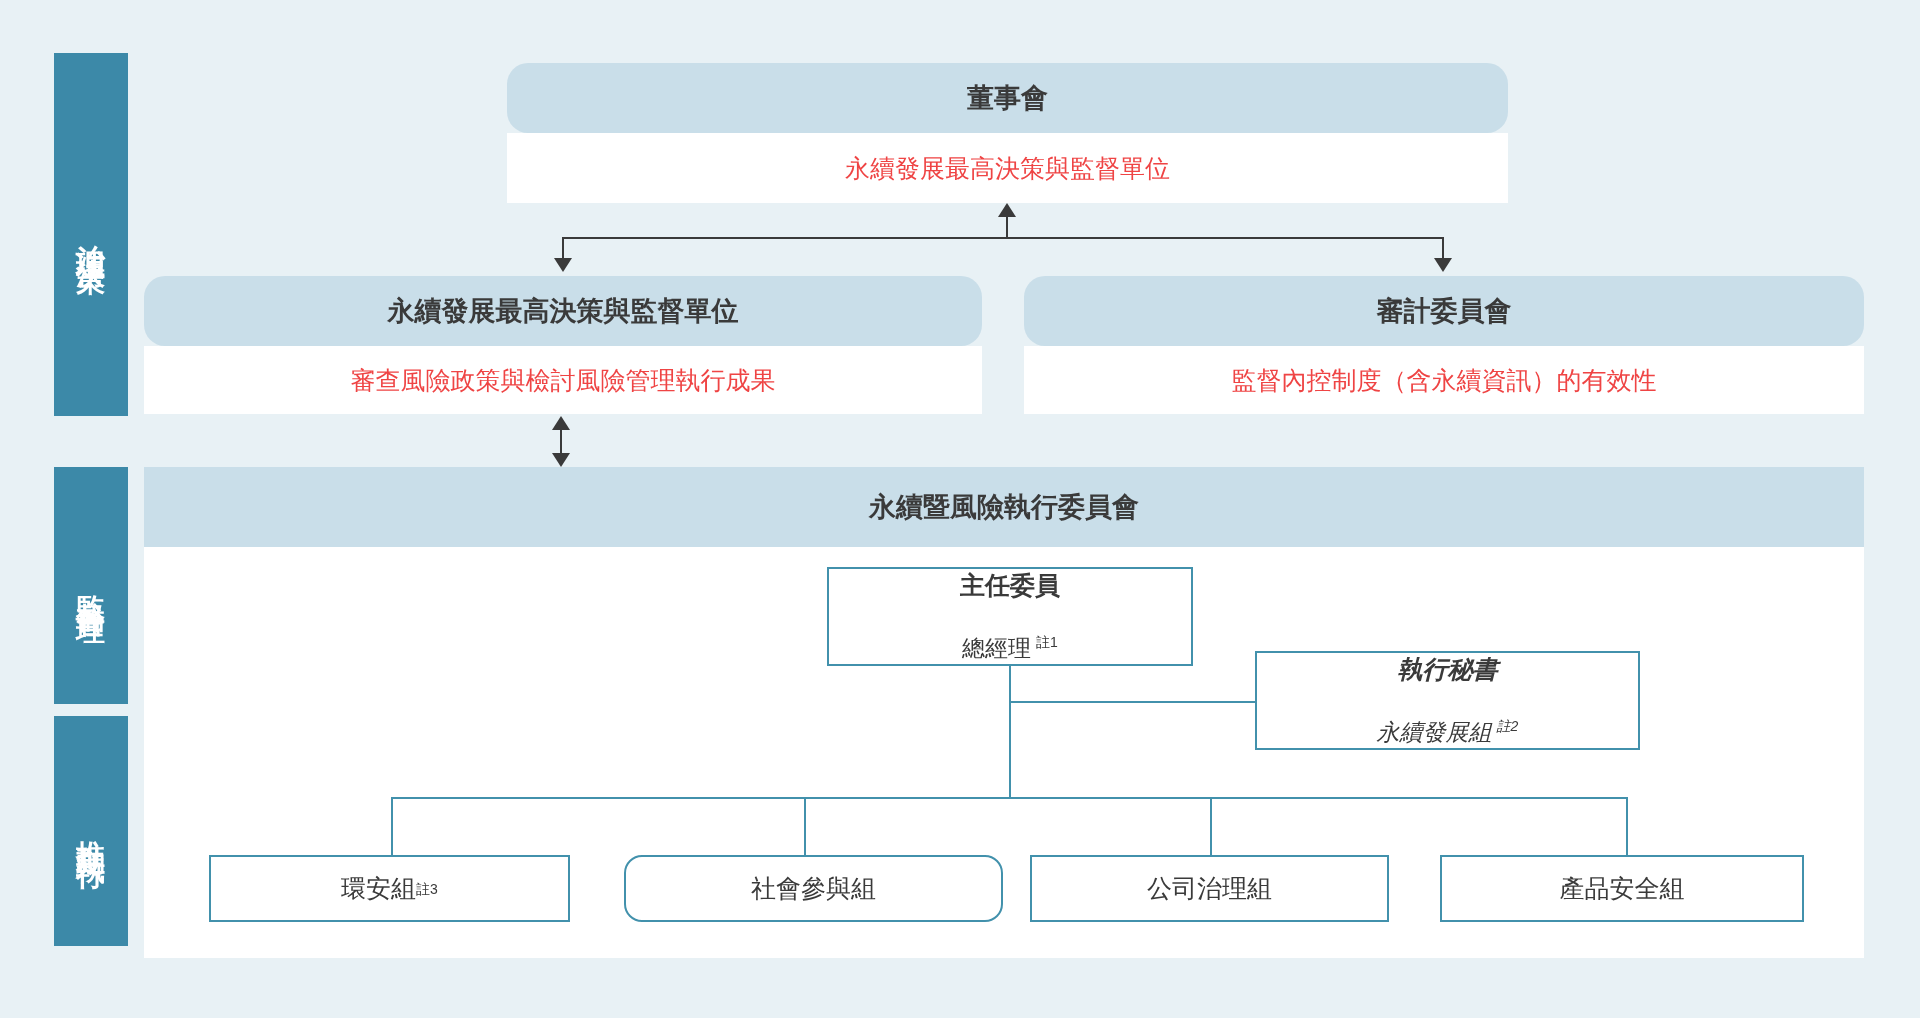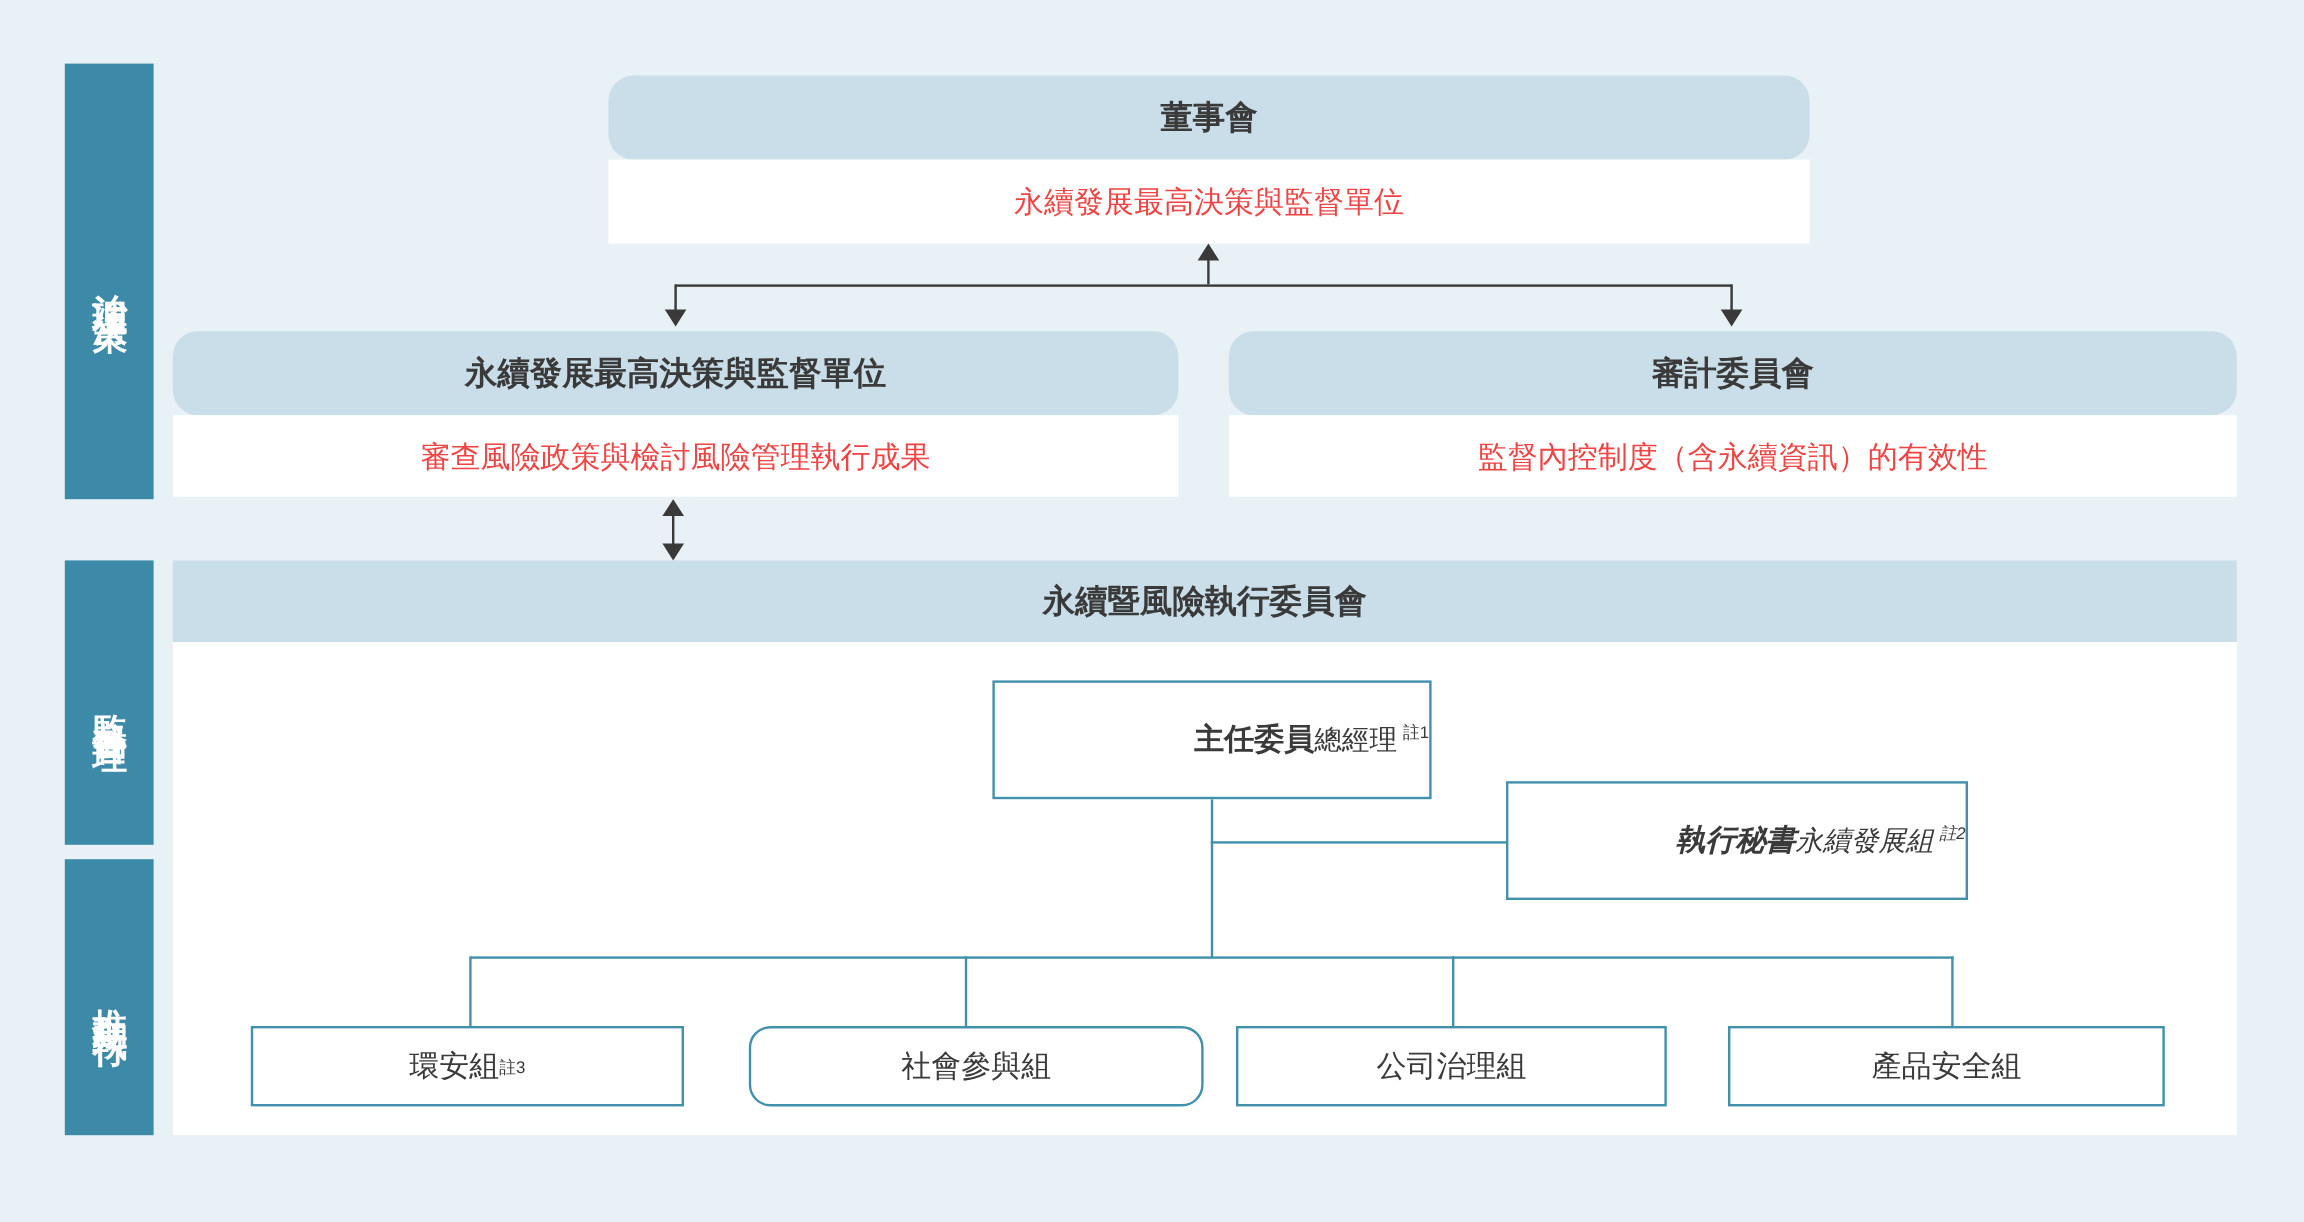--- a/index.html
+++ b/index.html
@@ -65,39 +65,39 @@
   .committee-left .hdr, .committee-right .hdr { height: 70px; }
   .committee-left .bdy, .committee-right .bdy { height: 68px; }
 
   
   .exec-box {
     position: absolute;
     left: 144px; top: 467px;
     width: 1720px; height: 479px;
   }
   .exec-box .hdr {
-    height: 68px;
+    height: 80px;
     background: #C9DEE9;
     display: flex; align-items: center; justify-content: center;
     font-weight: bold; font-size: 27px; color: #3A3A3A;
   }
   .exec-box .white-area {
     height: 411px;
     background: #FFFFFF;
   }
 
   
   .node {
     position: absolute;
     background: #FFFFFF;
     border: 2px solid #4291AC;
     display: flex;
-    flex-direction: row;
-    align-items: center;
-    justify-content: flex-end;
+    flex-direction: column;
+    align-items: center;
+    justify-content: space-between;
     color: #3A3A3A;
   }
   .node .t1 { font-weight: bold; font-size: 25px; line-height: 1.35; }
   .node .t2 { font-size: 23px; line-height: 1.3; }
   .chair-box     { left: 827px;  top: 567px; width: 366px; height: 99px; }
   .secretary-box { left: 1255px; top: 651px; width: 385px; height: 99px; font-style: italic; }
   .group-box {
     position: absolute;
     top: 855px; height: 67px;
     background: #FFFFFF;

